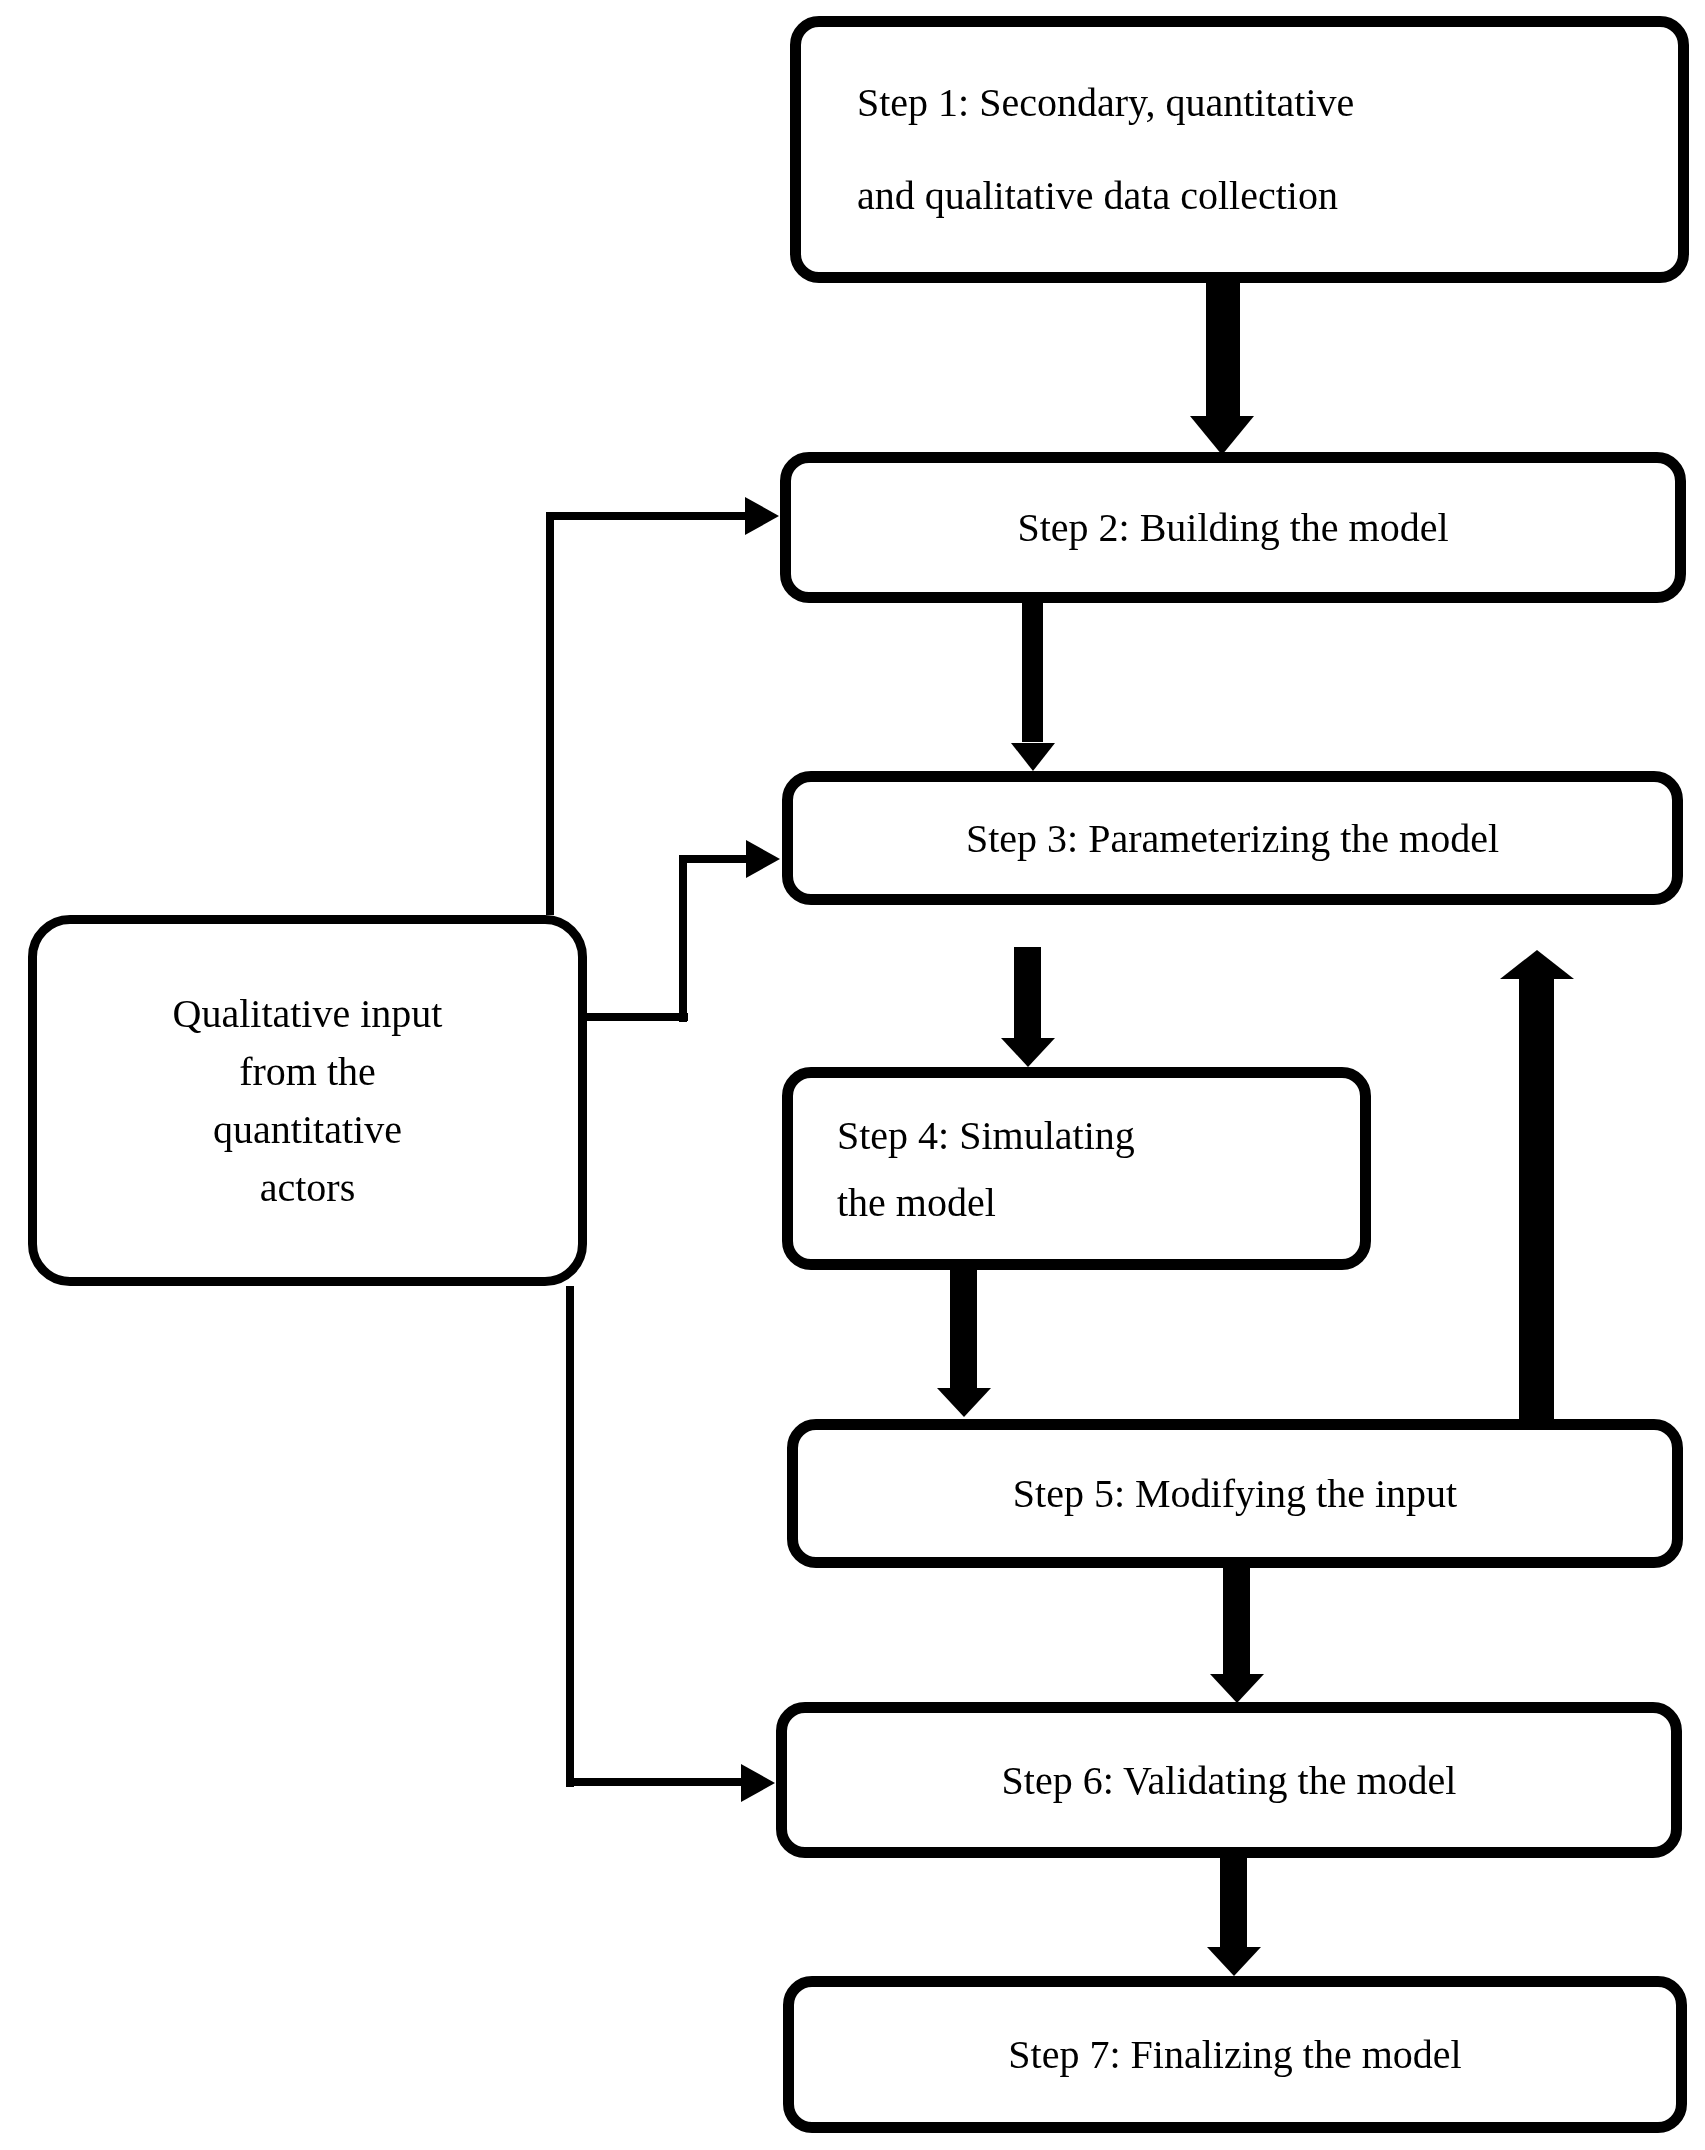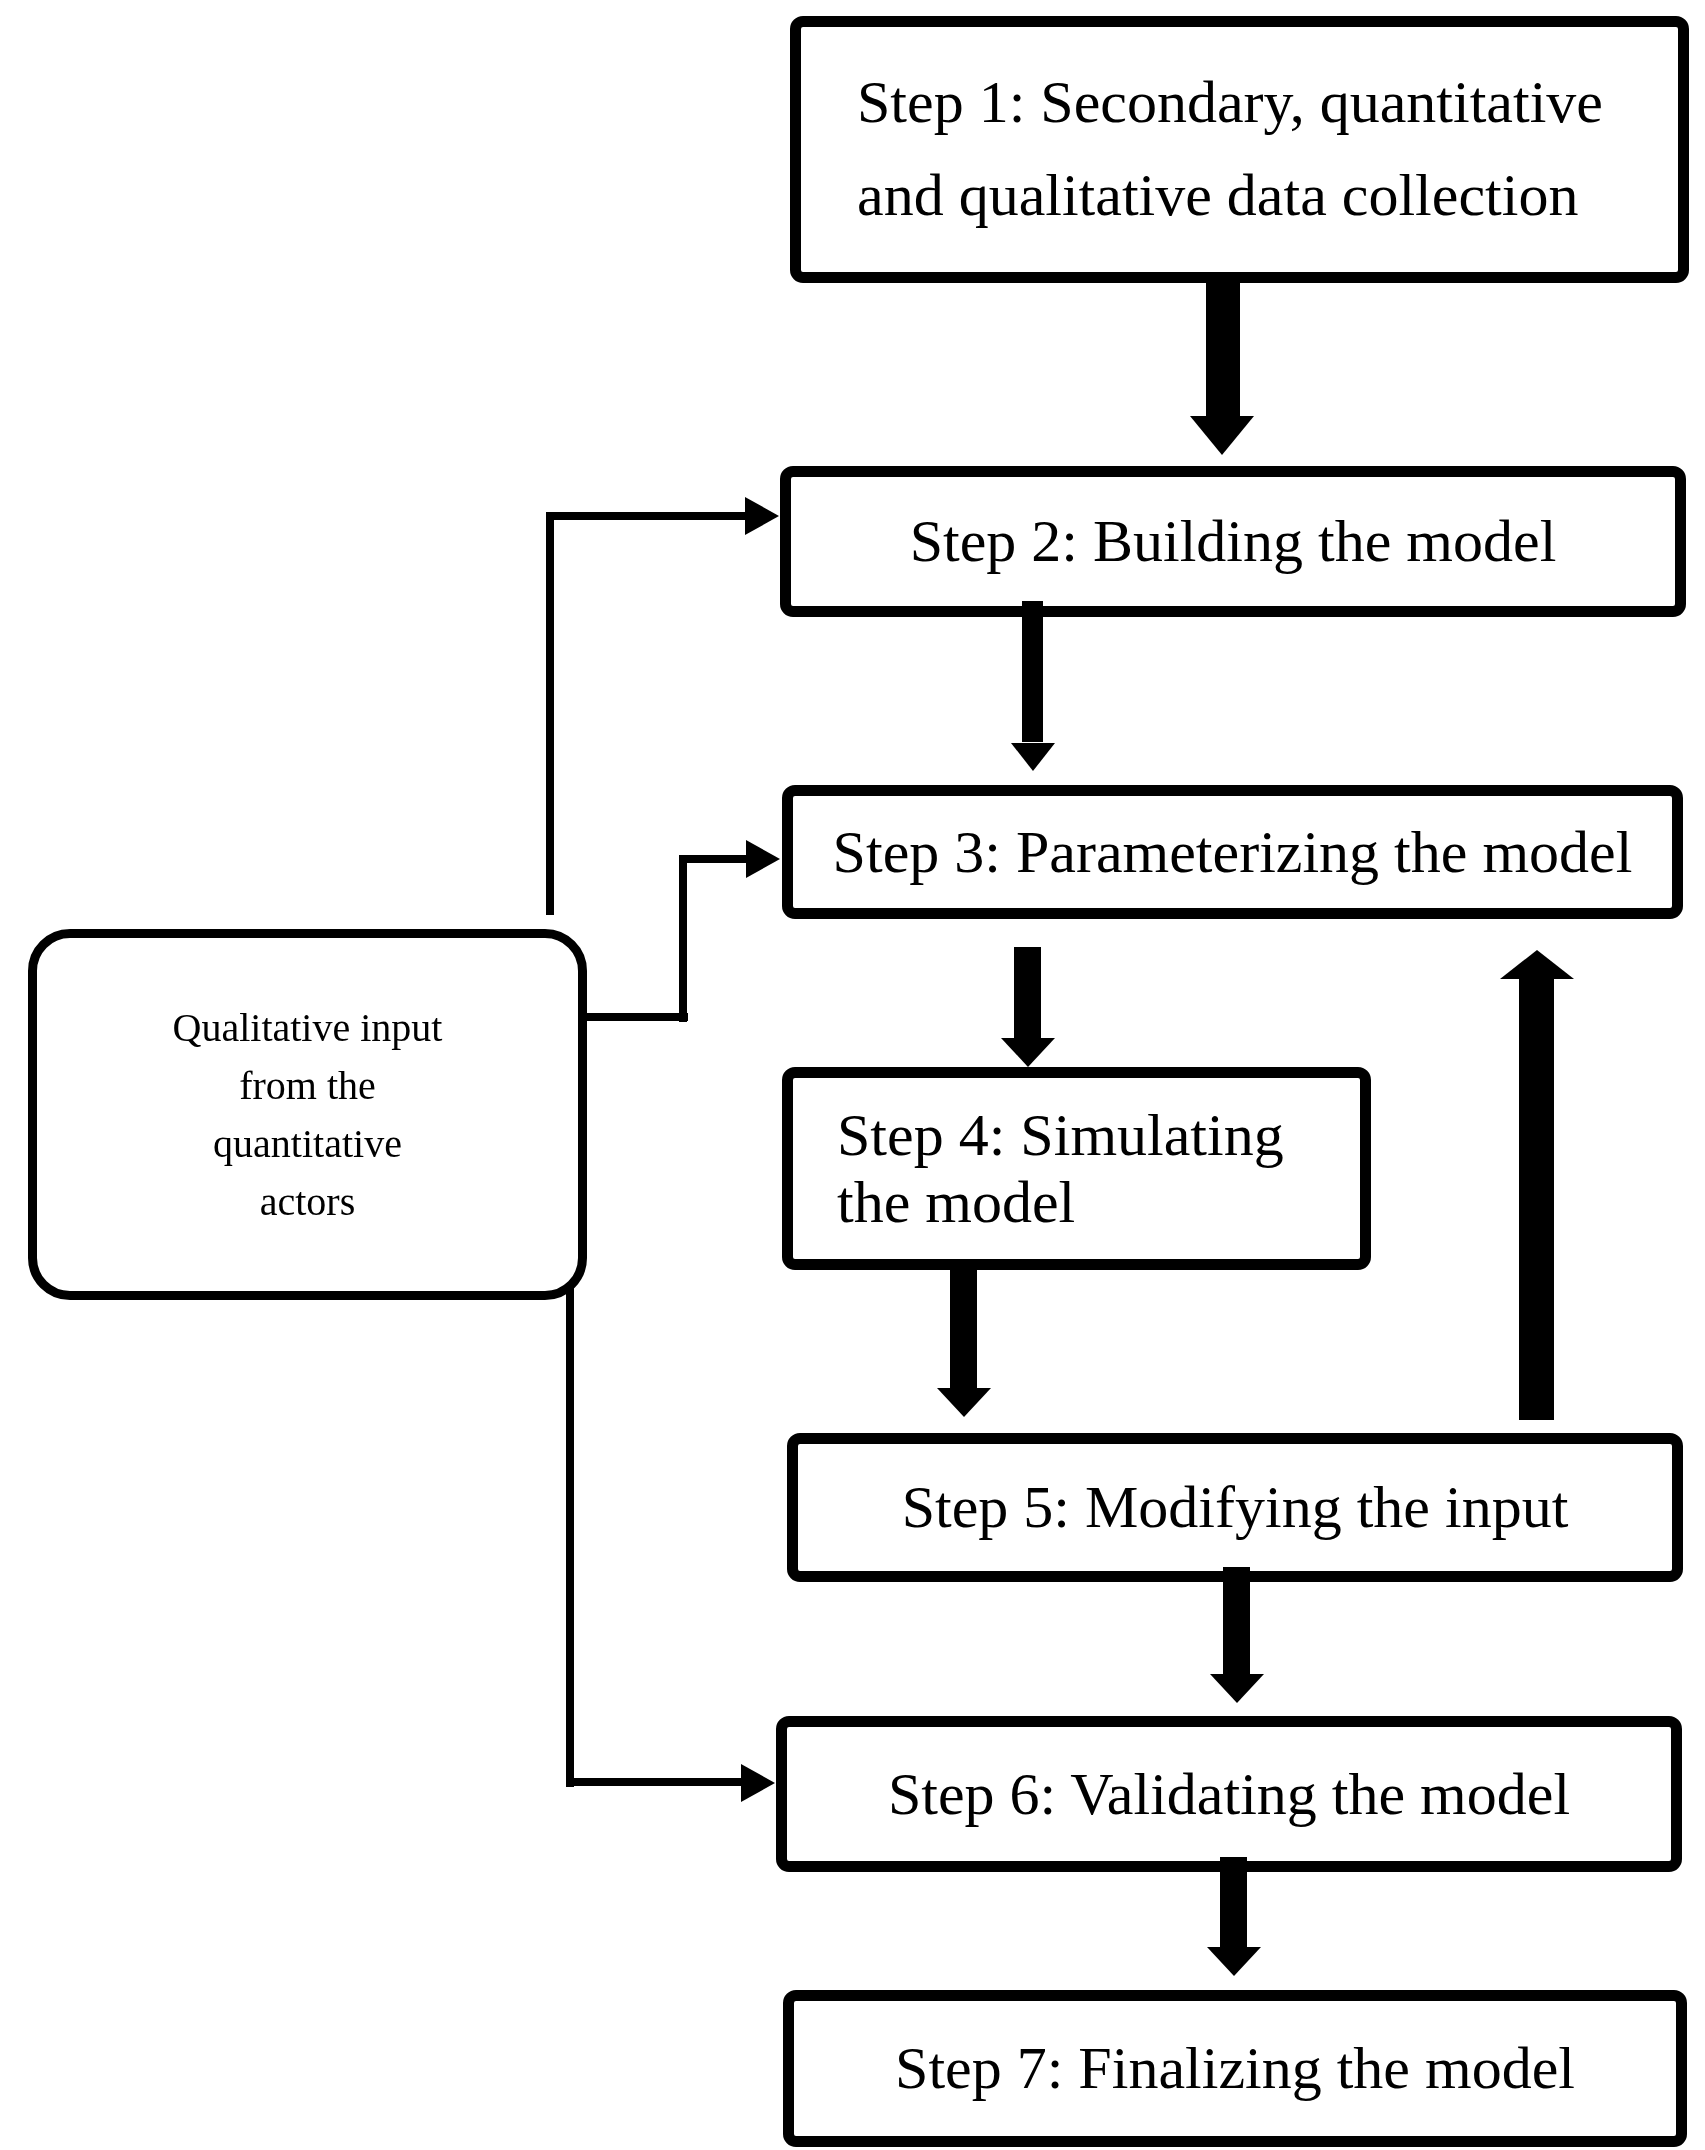--- a/index.html
+++ b/index.html
@@ -9,28 +9,28 @@
     background:#ffffff;
     font-family:"Liberation Serif", serif;
     color:#000000;
     overflow:hidden;
   }
   .box{
     position:absolute;
     box-sizing:border-box;
     background:#ffffff;
     border:11.2px solid #000000;
-    border-radius:13px;
+    border-radius:29px;
     display:flex;
     flex-direction:column;
     justify-content:center;
-    font-size:60px;
+    font-size:40px;
     color:#000000;
   }
-  .box.center{align-items:center;text-align:left;margin-top:14px;}
+  .box.center{align-items:center;text-align:left;}
   .box .line{white-space:nowrap;}
   .seg{position:absolute;background:#000000;}
   .head-right{
     position:absolute;width:0;height:0;
     border-top:19px solid transparent;
     border-bottom:19px solid transparent;
     border-left:34px solid #000000;
   }
   .thick-head-down{position:absolute;width:0;height:0;border-left-style:solid;border-right-style:solid;border-left-color:transparent;border-right-color:transparent;border-top-style:solid;border-top-color:#000000;}
   .thick-head-up{position:absolute;width:0;height:0;border-left-style:solid;border-right-style:solid;border-left-color:transparent;border-right-color:transparent;border-bottom-style:solid;border-bottom-color:#000000;}

